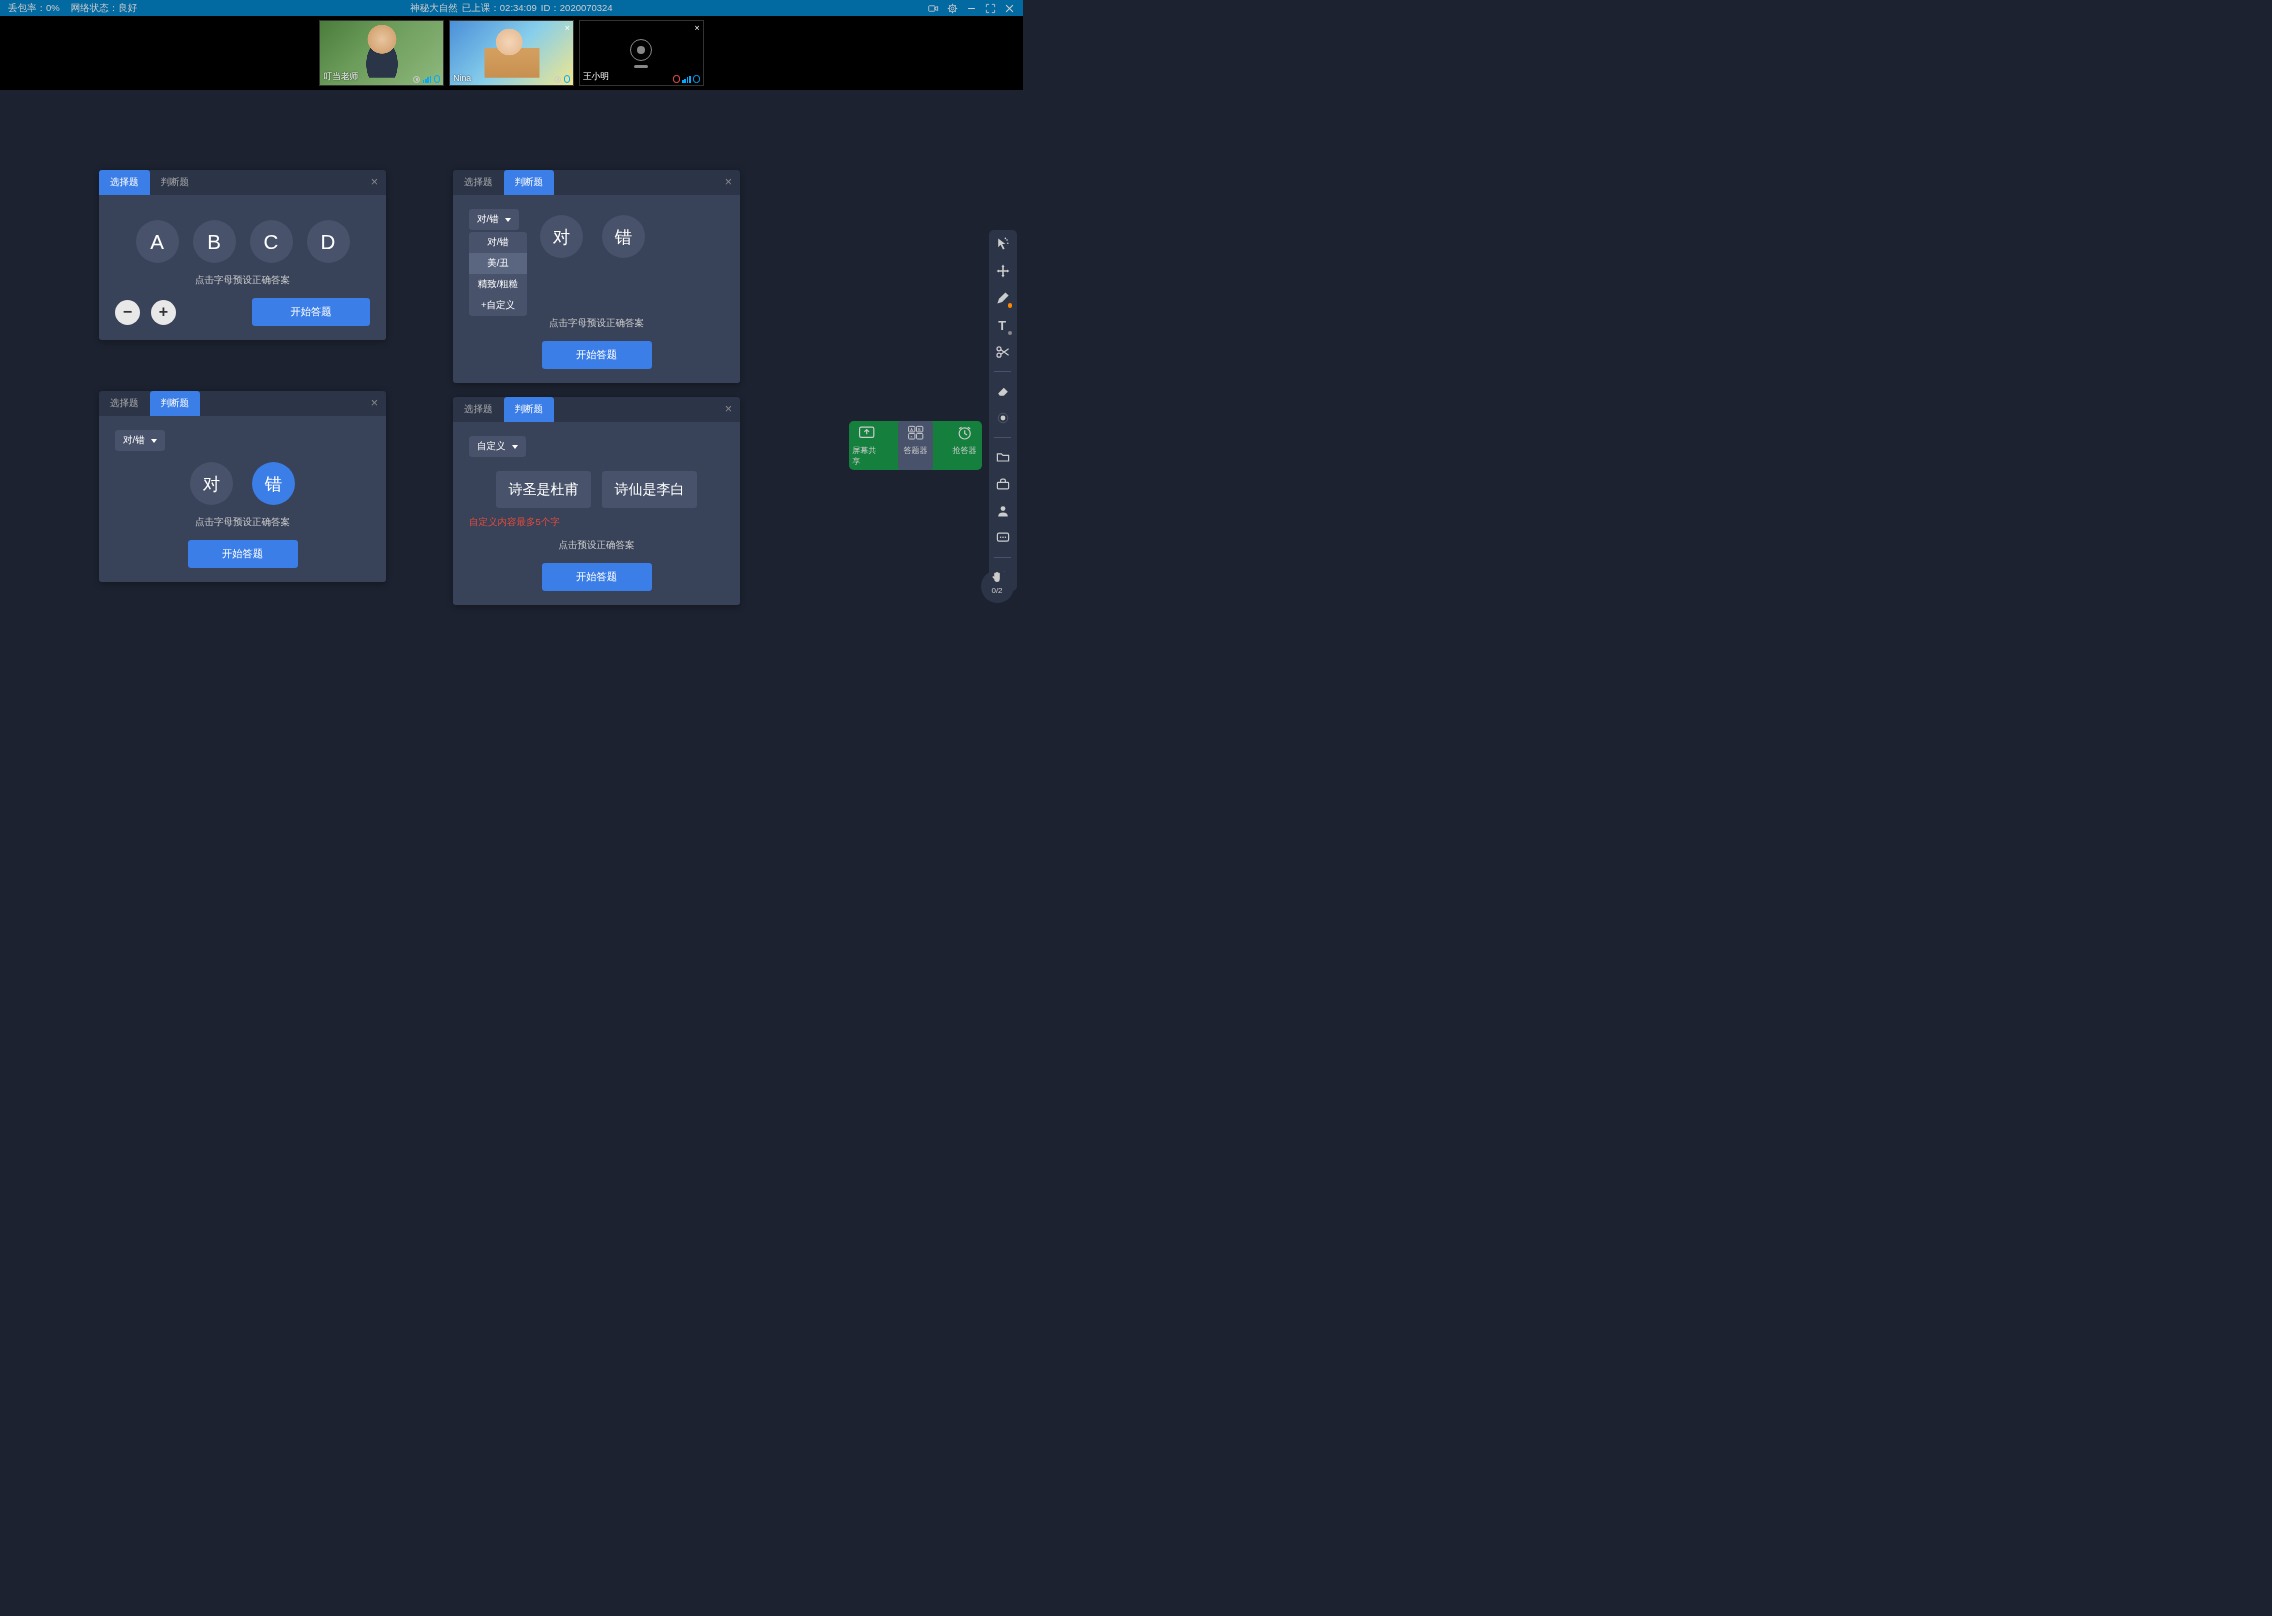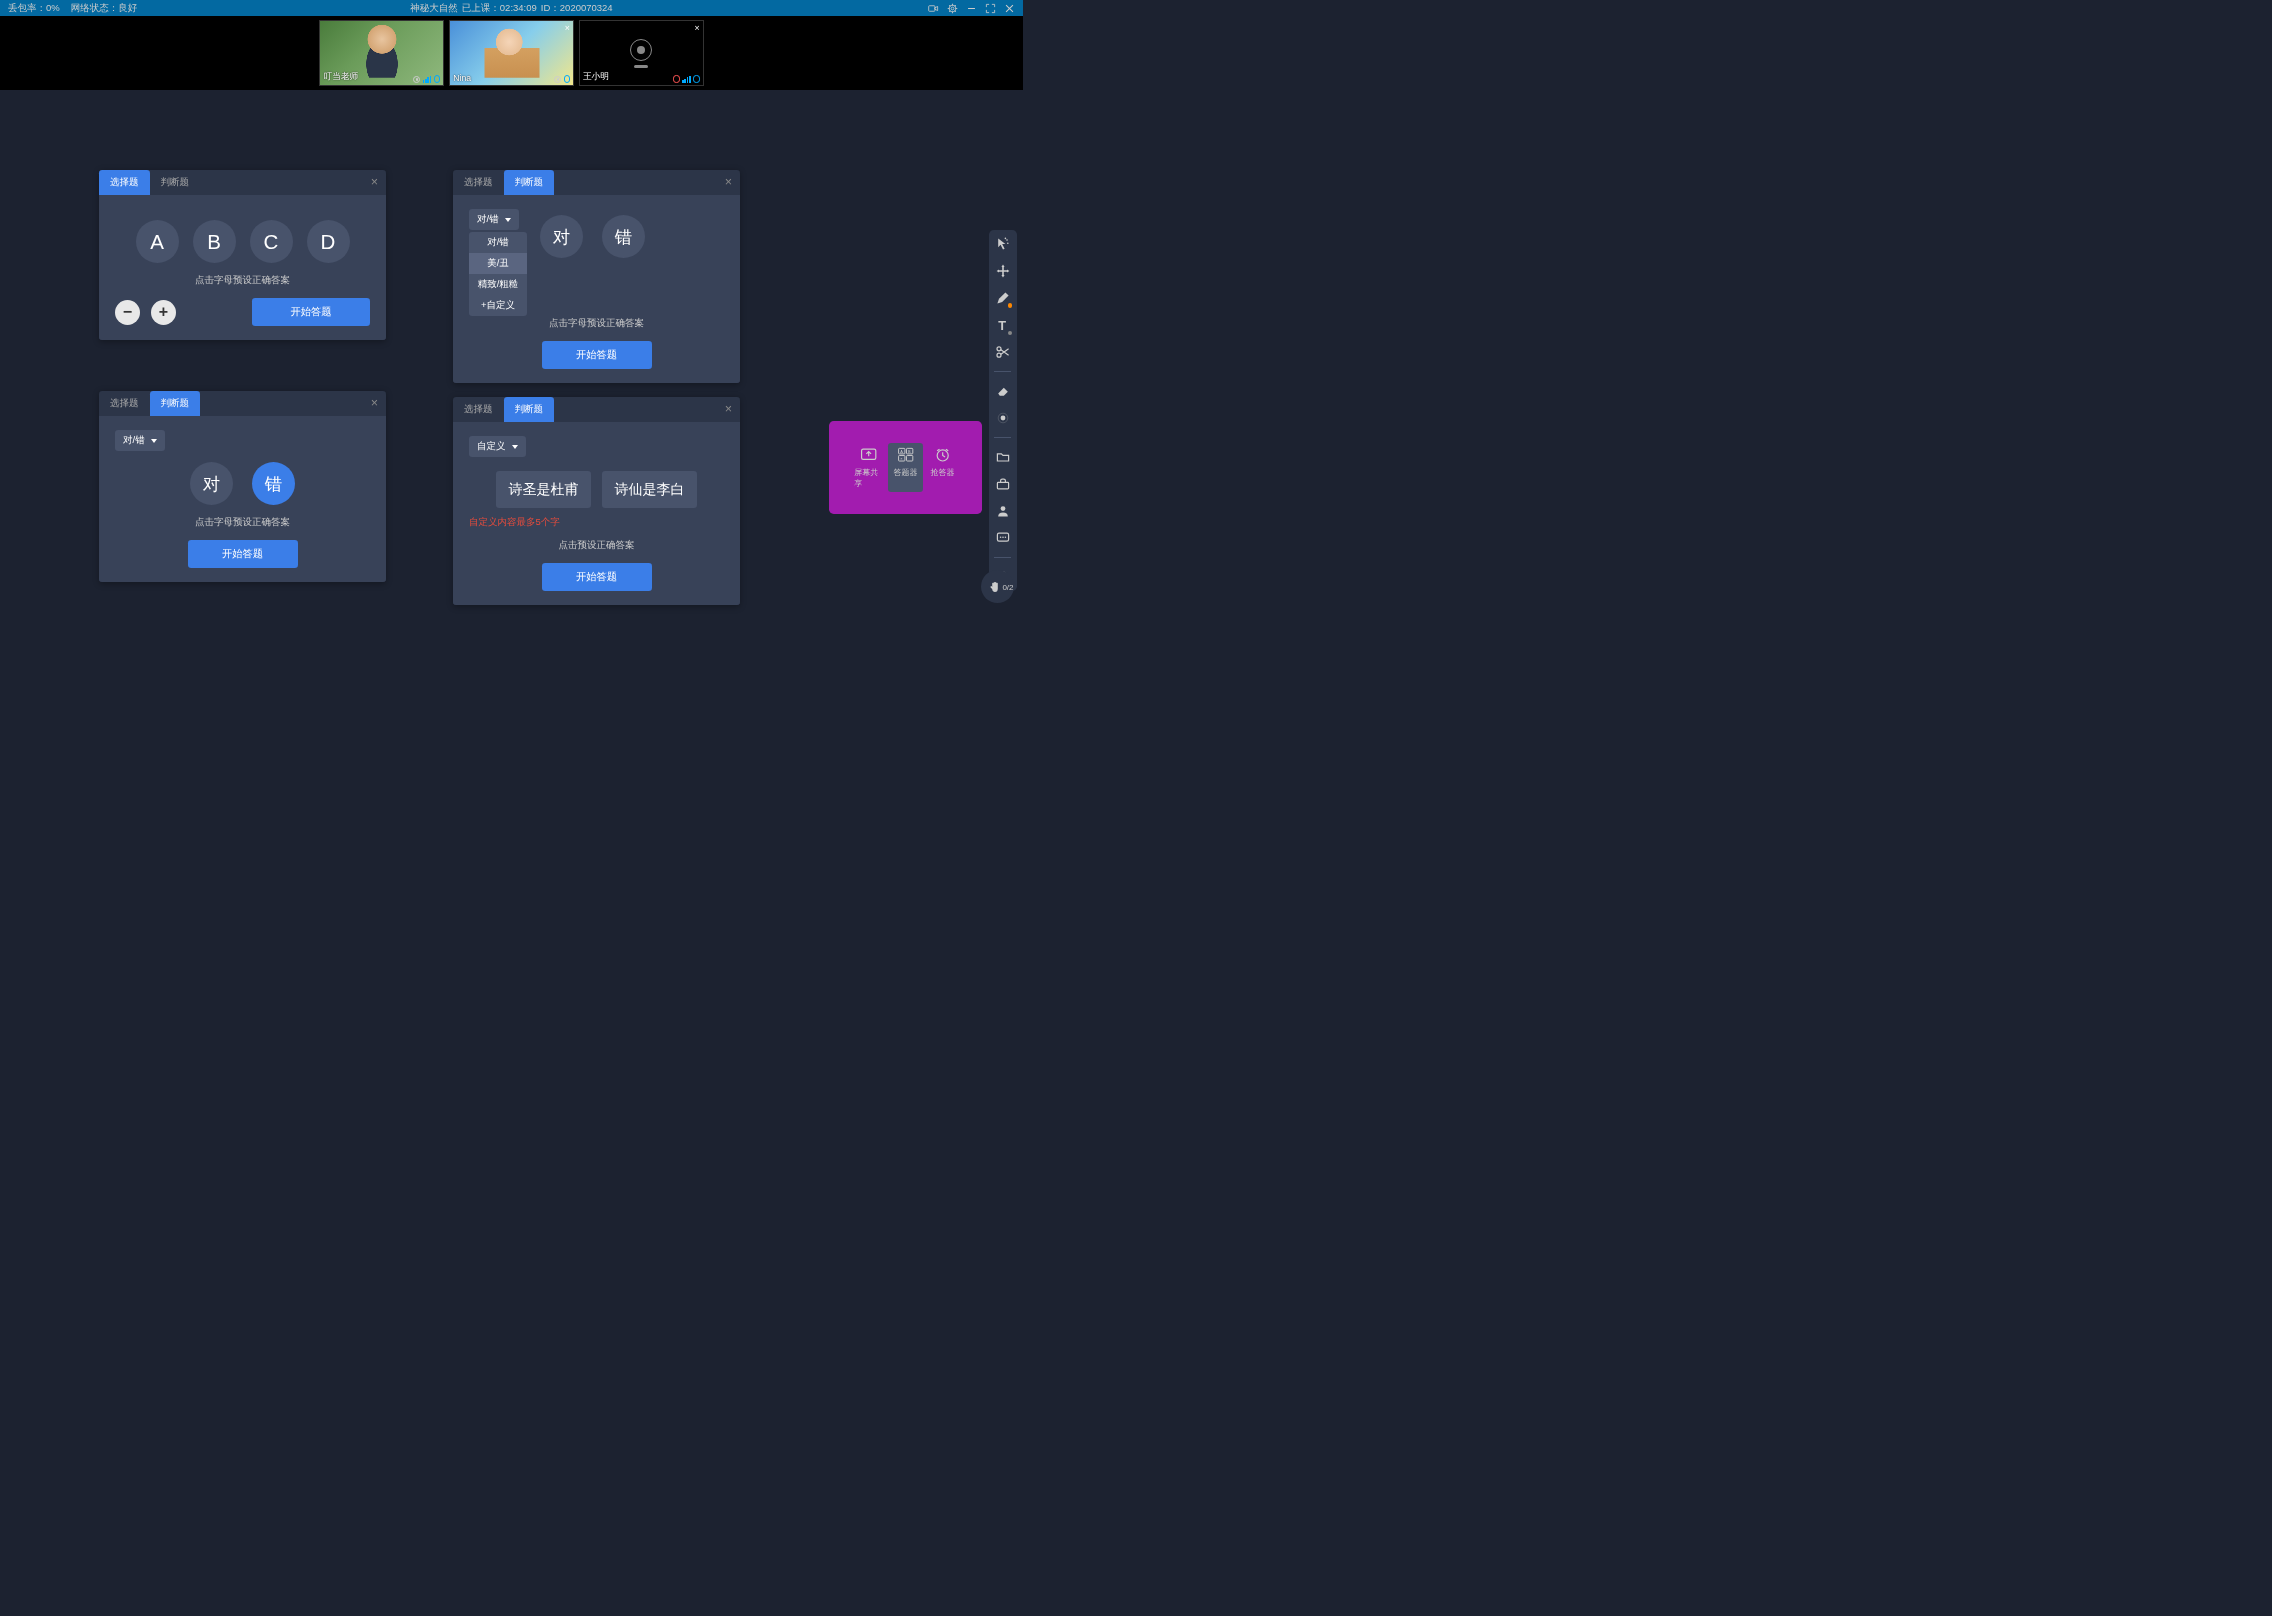--- a/index.html
+++ b/index.html
@@ -50,26 +50,26 @@
 .dropdown-caret{width:0;height:0;border-left:3.2px solid transparent;border-right:3.2px solid transparent;border-top:4px solid #fff}
 .dropdown-menu{position:absolute;background:#48536b;border-radius:3.2px;margin-top:1.6px;min-width:58px;overflow:hidden}
 .dropdown-item{padding:4px 8px;font-size:9.5px;cursor:pointer;text-align:center}
 .dropdown-item.hover{background:#5a6580}
 .custom-options{display:flex;justify-content:center;gap:11px;margin:14px 0 8px}
 .custom-opt{background:#48536b;padding:9.5px 12.6px;border-radius:3.2px;font-size:14px;cursor:pointer}
 .right-toolbar{position:absolute;right:6.3px;top:230px;width:28px;background:#2c3548;border-radius:4.7px;padding:6.3px 0;display:flex;flex-direction:column;align-items:center;gap:11px}
 .tool-btn{width:16px;height:16px;cursor:pointer;display:flex;align-items:center;justify-content:center;color:#ccc;position:relative}
 .tool-divider{width:17.4px;height:0.8px;background:#48536b}
 .orange-dot{position:absolute;right:-1.6px;bottom:-1.6px;width:4.7px;height:4.7px;background:#f80;border-radius:50%}
-.popup-tools{position:absolute;right:41px;top:421px;background:#a21caf;border-radius:4.7px;padding:22px;display:flex;gap:2px}
+.popup-tools{position:absolute;right:41px;top:421px;background:#15803d;border-radius:4.7px;padding:0;display:flex;gap:14px}
 .popup-tool{width:35px;display:flex;flex-direction:column;align-items:center;gap:3.2px;padding:3.2px;cursor:pointer;border-radius:3.2px}
 .popup-tool.active{background:#48536b}
 .popup-tool-icon{width:17.4px;height:17.4px;display:flex;align-items:center;justify-content:center}
 .popup-tool-label{font-size:8px;color:#ccc}
-.hand-badge{position:absolute;right:9.5px;bottom:126px;width:33px;height:33px;background:#2c3548;border-radius:50%;display:flex;flex-direction:row;align-items:center;justify-content:flex-end;cursor:pointer}
+.hand-badge{position:absolute;right:9.5px;bottom:126px;width:33px;height:33px;background:#2c3548;border-radius:50%;display:flex;flex-direction:column;align-items:center;justify-content:flex-start;cursor:pointer}
 .hand-badge-count{font-size:8px;color:#ccc;margin-top:1.6px}
 svg{width:100%;height:100%}
 </style>
 </head>
 <body>
 
 <div class="top-bar">
   <div class="top-left">
     <span><span>丢包率：</span><span>0%</span></span>
     <span><span>网络状态：</span><span>良好</span></span>

